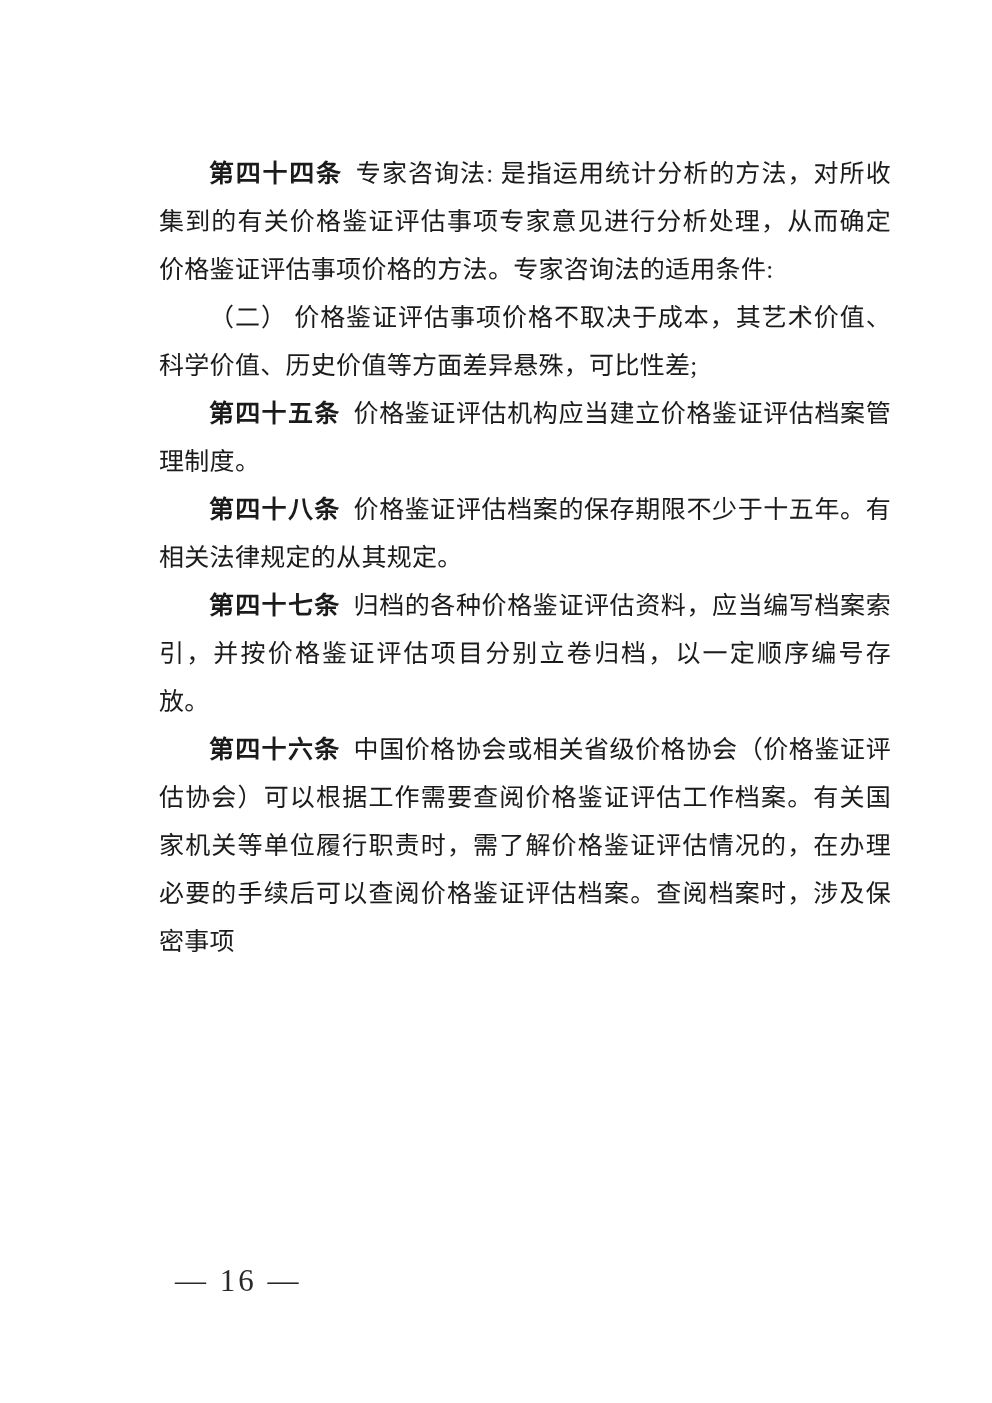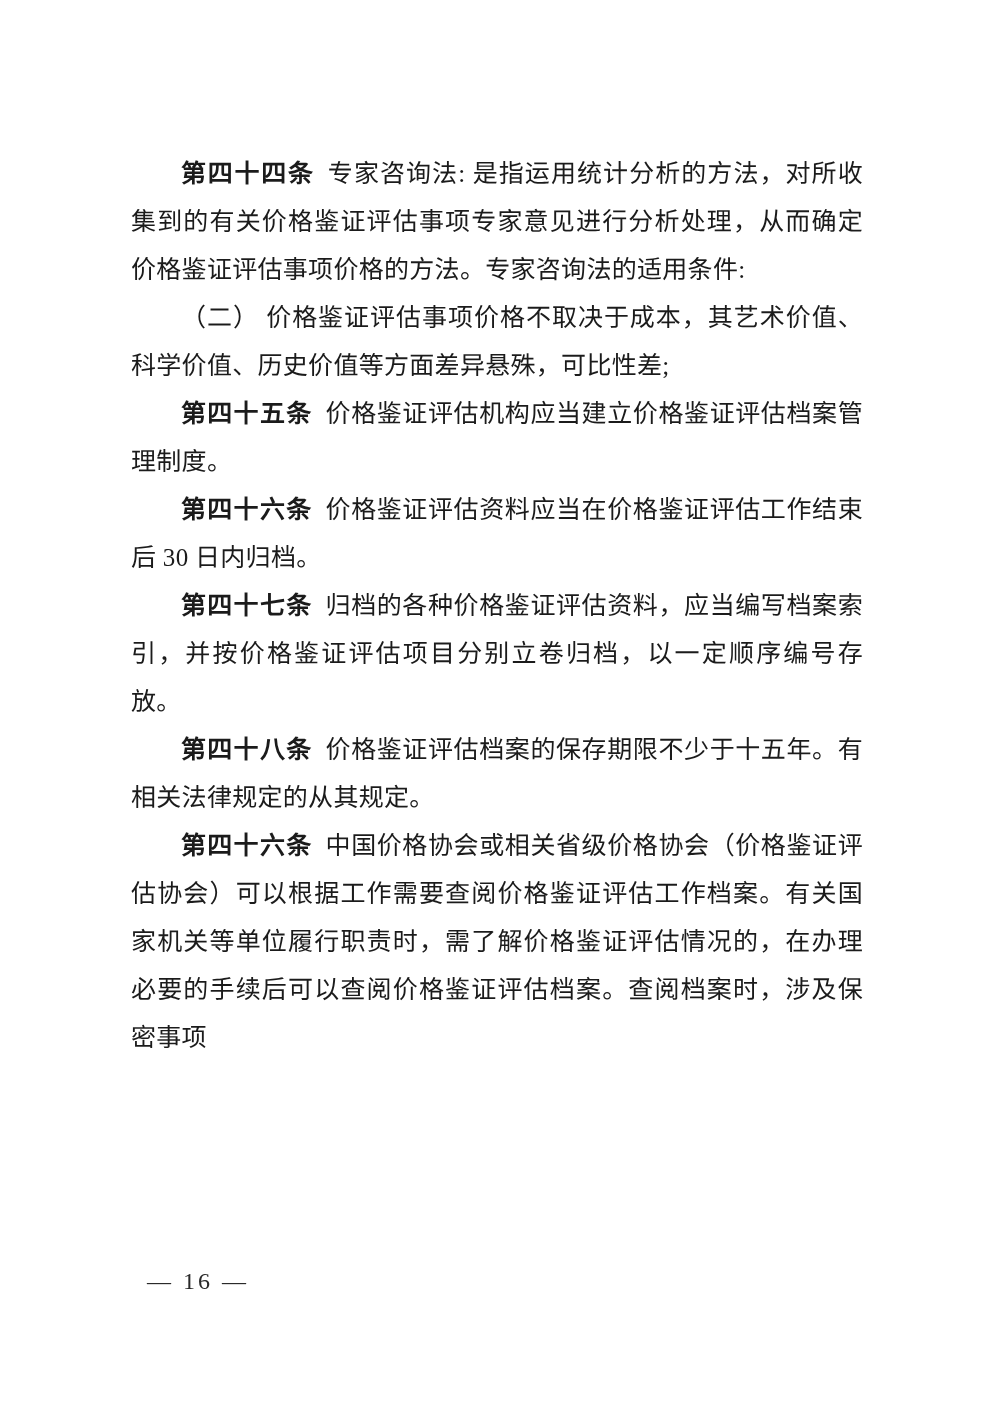--- a/index.html
+++ b/index.html
@@ -12,20 +12,21 @@
     height: 1403px;
     position: relative;
     overflow: hidden;
     font-family: "Liberation Serif", "DejaVu Serif", serif;
     color: #1b1b1b;
   }
   .page {
     position: absolute;
     inset: 0;
     background: #ffffff;
+    margin-left: 28px;
   }
   .content {
     position: absolute;
     left: 131px;
     top: 150px;
     width: 732px;
   }
   .par {
     margin: 0;
     font-size: 25px;
@@ -48,21 +49,21 @@
     line-height: 48px;
     text-align: center;
     text-indent: 0;
     color: #161616;
     white-space: pre;
   }
   .page-number {
     position: absolute;
     left: 147px;
     top: 1264px;
-    font-size: 24px;
+    font-size: 31px;
     line-height: 34px;
     letter-spacing: 3px;
     color: #2a2a2a;
     white-space: pre;
   }
 </style>
 </head>
 <body>
 
 <div class="page">
@@ -77,30 +78,27 @@
     <p class="par">
       <span>（二） 价格鉴证评估事项价格不取决于成本，其艺术价值、科学价值、历史价值等方面差异悬殊，可比性差;</span>
     </p>
 
 
 
     <p class="par">
       <b class="term">第四十五条</b><span>价格鉴证评估机构应当建立价格鉴证评估档案管理制度。</span>
     </p>
 
+
     <p class="par">
-      <b class="term">第四十六条</b><span>价格鉴证评估资料应当在价格鉴证评估工作结束后 30 日内归档。</span>
+      <b class="term">第四十八条</b><span>价格鉴证评估档案的保存期限不少于十五年。有相关法律规定的从其规定。</span>
     </p>
 
     <p class="par">
       <b class="term">第四十七条</b><span>归档的各种价格鉴证评估资料，应当编写档案索引，并按价格鉴证评估项目分别立卷归档，以一定顺序编号存放。</span>
-    </p>
-
-    <p class="par">
-      <b class="term">第四十八条</b><span>价格鉴证评估档案的保存期限不少于十五年。有相关法律规定的从其规定。</span>
     </p>
 
     <p class="par">
       <b class="term">第四十六条</b><span>中国价格协会或相关省级价格协会（价格鉴证评估协会）可以根据工作需要查阅价格鉴证评估工作档案。有关国家机关等单位履行职责时，需了解价格鉴证评估情况的，在办理必要的手续后可以查阅价格鉴证评估档案。查阅档案时，涉及保密事项</span>
     </p>
 
   </main>
 
   <div class="page-number">— 16 —</div>
 

